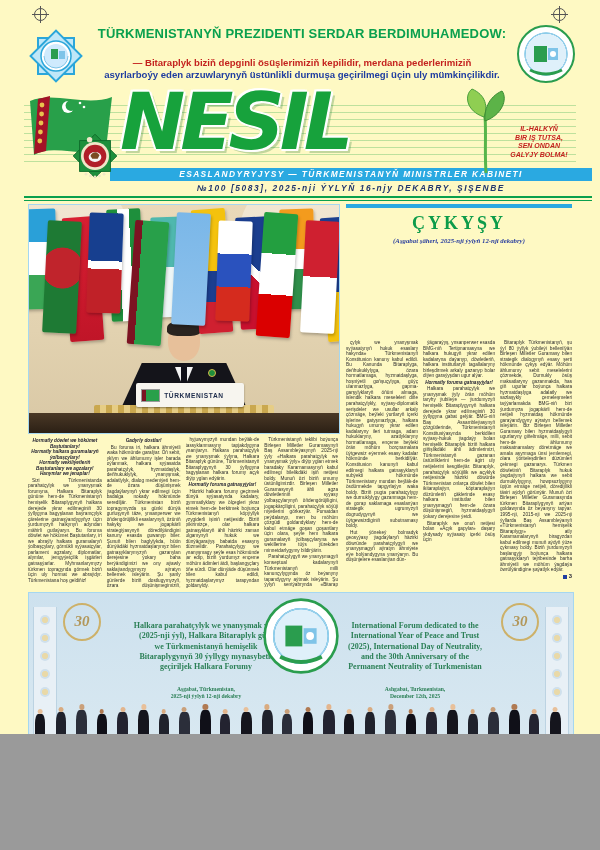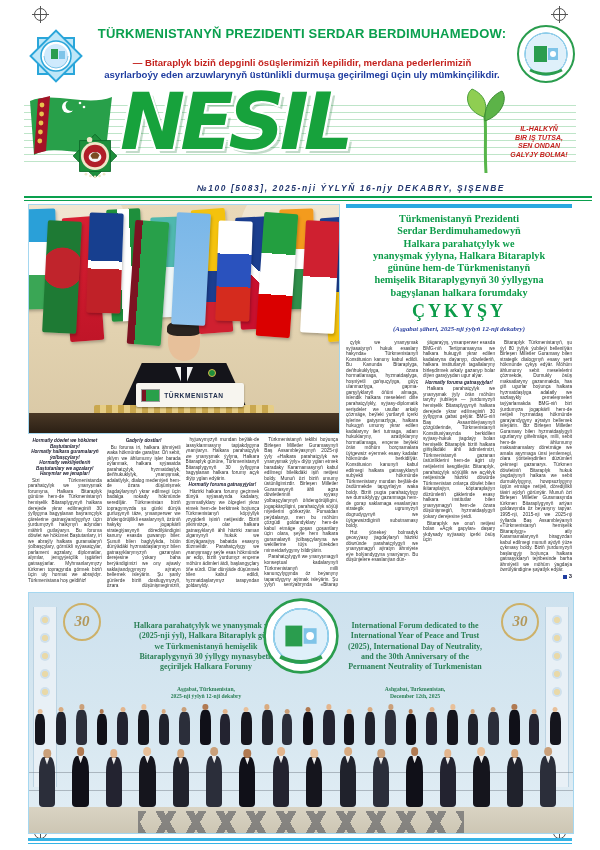--- a/index.html
+++ b/index.html
@@ -1,16 +1,16 @@
 <!DOCTYPE html>
 <html><head>
 <meta charset="utf-8">
 <style>
   html,body{margin:0;padding:0;background:#9a9a9a;}
-  .page{position:relative;width:600px;height:850px;background:#ffffff;margin:0 auto;
+  .page{position:relative;width:600px;height:734px;background:#fef9c3;margin:0 auto;
         font-family:"Liberation Sans",sans-serif;overflow:hidden;
         --green:#0aa04e;--red:#c4231f;--blue:#1f3da0;--banner:#2aa9e1;--hgreen:#0d9c4a;
         --navy:#21366e;--wallgreen:#2a7f55;--logo:#17a23c;}
   .reg{position:absolute;width:11px;height:11px;border:1px solid #555;border-radius:50%;}
   .reg:before,.reg:after{content:"";position:absolute;background:#555;}
   .reg:before{left:50%;top:-3px;bottom:-3px;width:1px;margin-left:-0.5px;}
   .reg:after{top:50%;left:-3px;right:-3px;height:1px;margin-top:-0.5px;}
 
   
   .quote{position:absolute;left:24px;right:24px;top:24px;height:76px;display:flex;align-items:flex-start;}
@@ -191,20 +191,21 @@
         <path d="M26 30 C8 24 6 8 14 2 C28 8 30 20 26 30Z" fill="#8fce52" stroke="#4a9e3c"></path>
         <path d="M27 34 C44 28 50 12 44 4 C30 10 26 24 27 34Z" fill="#5cb348" stroke="#3c8c34"></path>
       </svg>
     </span>
     <div class="slogan">IL-HALKYŇ
 BIR IŞ TUTSA,
 SEN ONDAN
 GALYJY BOLMA!</div>
   </section>
 
+  <div class="founder">ESASLANDYRYJYSY — TÜRKMENISTANYŇ MINISTRLER KABINETI</div>
   <div class="issue">№100 [5083], 2025-nji ÝYLYŇ 16-njy DEKABRY, ŞIŞENBE</div>
   <div class="rule-g1"></div>
   <div class="rule-g2"></div>
 
   <figure class="main-photo">
     <div class="arch" style="left:-20px;"></div>
     <div class="arch" style="right:-20px;"></div>
     <div class="flagrow" id="flagrow">
         <div class="pflag" style="left: -6px; top: 4px; height: 100px; background: linear-gradient(rgb(42, 160, 216) 33%, rgb(255, 255, 255) 33%, rgb(255, 255, 255) 66%, rgb(58, 166, 85) 66%); transform: rotate(-2deg); z-index: 1;"></div>
         <div class="pflag" style="left: 15.5px; top: 16px; height: 112px; background: radial-gradient(circle at 50% 42%, rgb(192, 36, 44) 0px, rgb(192, 36, 44) 30%, rgb(30, 122, 52) 31%); transform: rotate(3deg); z-index: 2;"></div>
@@ -233,27 +234,20 @@
     <div class="desk-ornament"></div>
     <div class="desk"></div>
     <div class="nameplate">
       <span class="np-flag"></span>
       <span class="np-text">TÜRKMENISTAN</span>
     </div>
   </figure>
 
   <div class="headline">
     <div class="bar"></div>
-    <div class="h-lines">Türkmenistanyň Prezidenti
-Serdar Berdimuhamedowyň
-Halkara parahatçylyk we
-ynanyşmak ýylyna, Halkara Bitaraplyk
-gününe hem-de Türkmenistanyň
-hemişelik Bitaraplygynyň 30 ýyllygyna
-bagyşlanan halkara forumdaky</div>
     <div class="h-title">ÇYKYŞY</div>
     <div class="h-date">(Aşgabat şäheri, 2025-nji ýylyň 12-nji dekabry)</div>
   </div>
 
   <div class="cols" id="right-cols">
       <div class="col">
         <p>çylyk we ynanyşmak syýasatynyň hukuk esaslary hakynda» Türkmenistanyň Konstitusion kanuny kabul edildi. Bu Kanunda Bitaraplyga, deňhukuklylyga, özara hormatlamaga, hyzmatdaşlyga, hoşniýetli goňşuçylyga, güýç ulanmazlyga, gapma-garşylyklaryň öňüni almaga, islendik halkara meseleleri diňe parahatçylykly, syýasy-diplomatik serişdeler we usullar arkaly çözmäge, beýleki ýurtlaryň içerki işlerine gatyşmazlyga, halkara hukugyň umumy ykrar edilen kadalaryny ileri tutmaga, adam hukuklaryny, azatlyklaryny hormatlamaga, ençeme beýleki örän möhüm borçnamalara üýtgewsiz eýermek esasy kadalar hökmünde berkidilýär. Konstitusion kanunyň kabul edilmegi halkara gatnaşyklaryň subýekti hökmünde Türkmenistany mundan beýläk-de ösdürmekde tapgyrlaýyn waka boldy. Biziň pugta parahatçylygy we durnuklylygy gazanmaga hem-de gorap saklamaga esaslanýan strategik ugrumyzyň dogrudygynyň we üýtgewsizdiginiň subutnamasy boldy.</p>
         <p>Hut ýönekeý bolmadyk geosyýasy ýagdaýlaryň häzirki döwründe parahatçylygyň we ynanyşmagyň aýratyn ähmiýete eýe bolýandygyna ynanýaryn. Bu düşünjelere esaslanýan dün-</p>
       </div>
       <div class="col">

